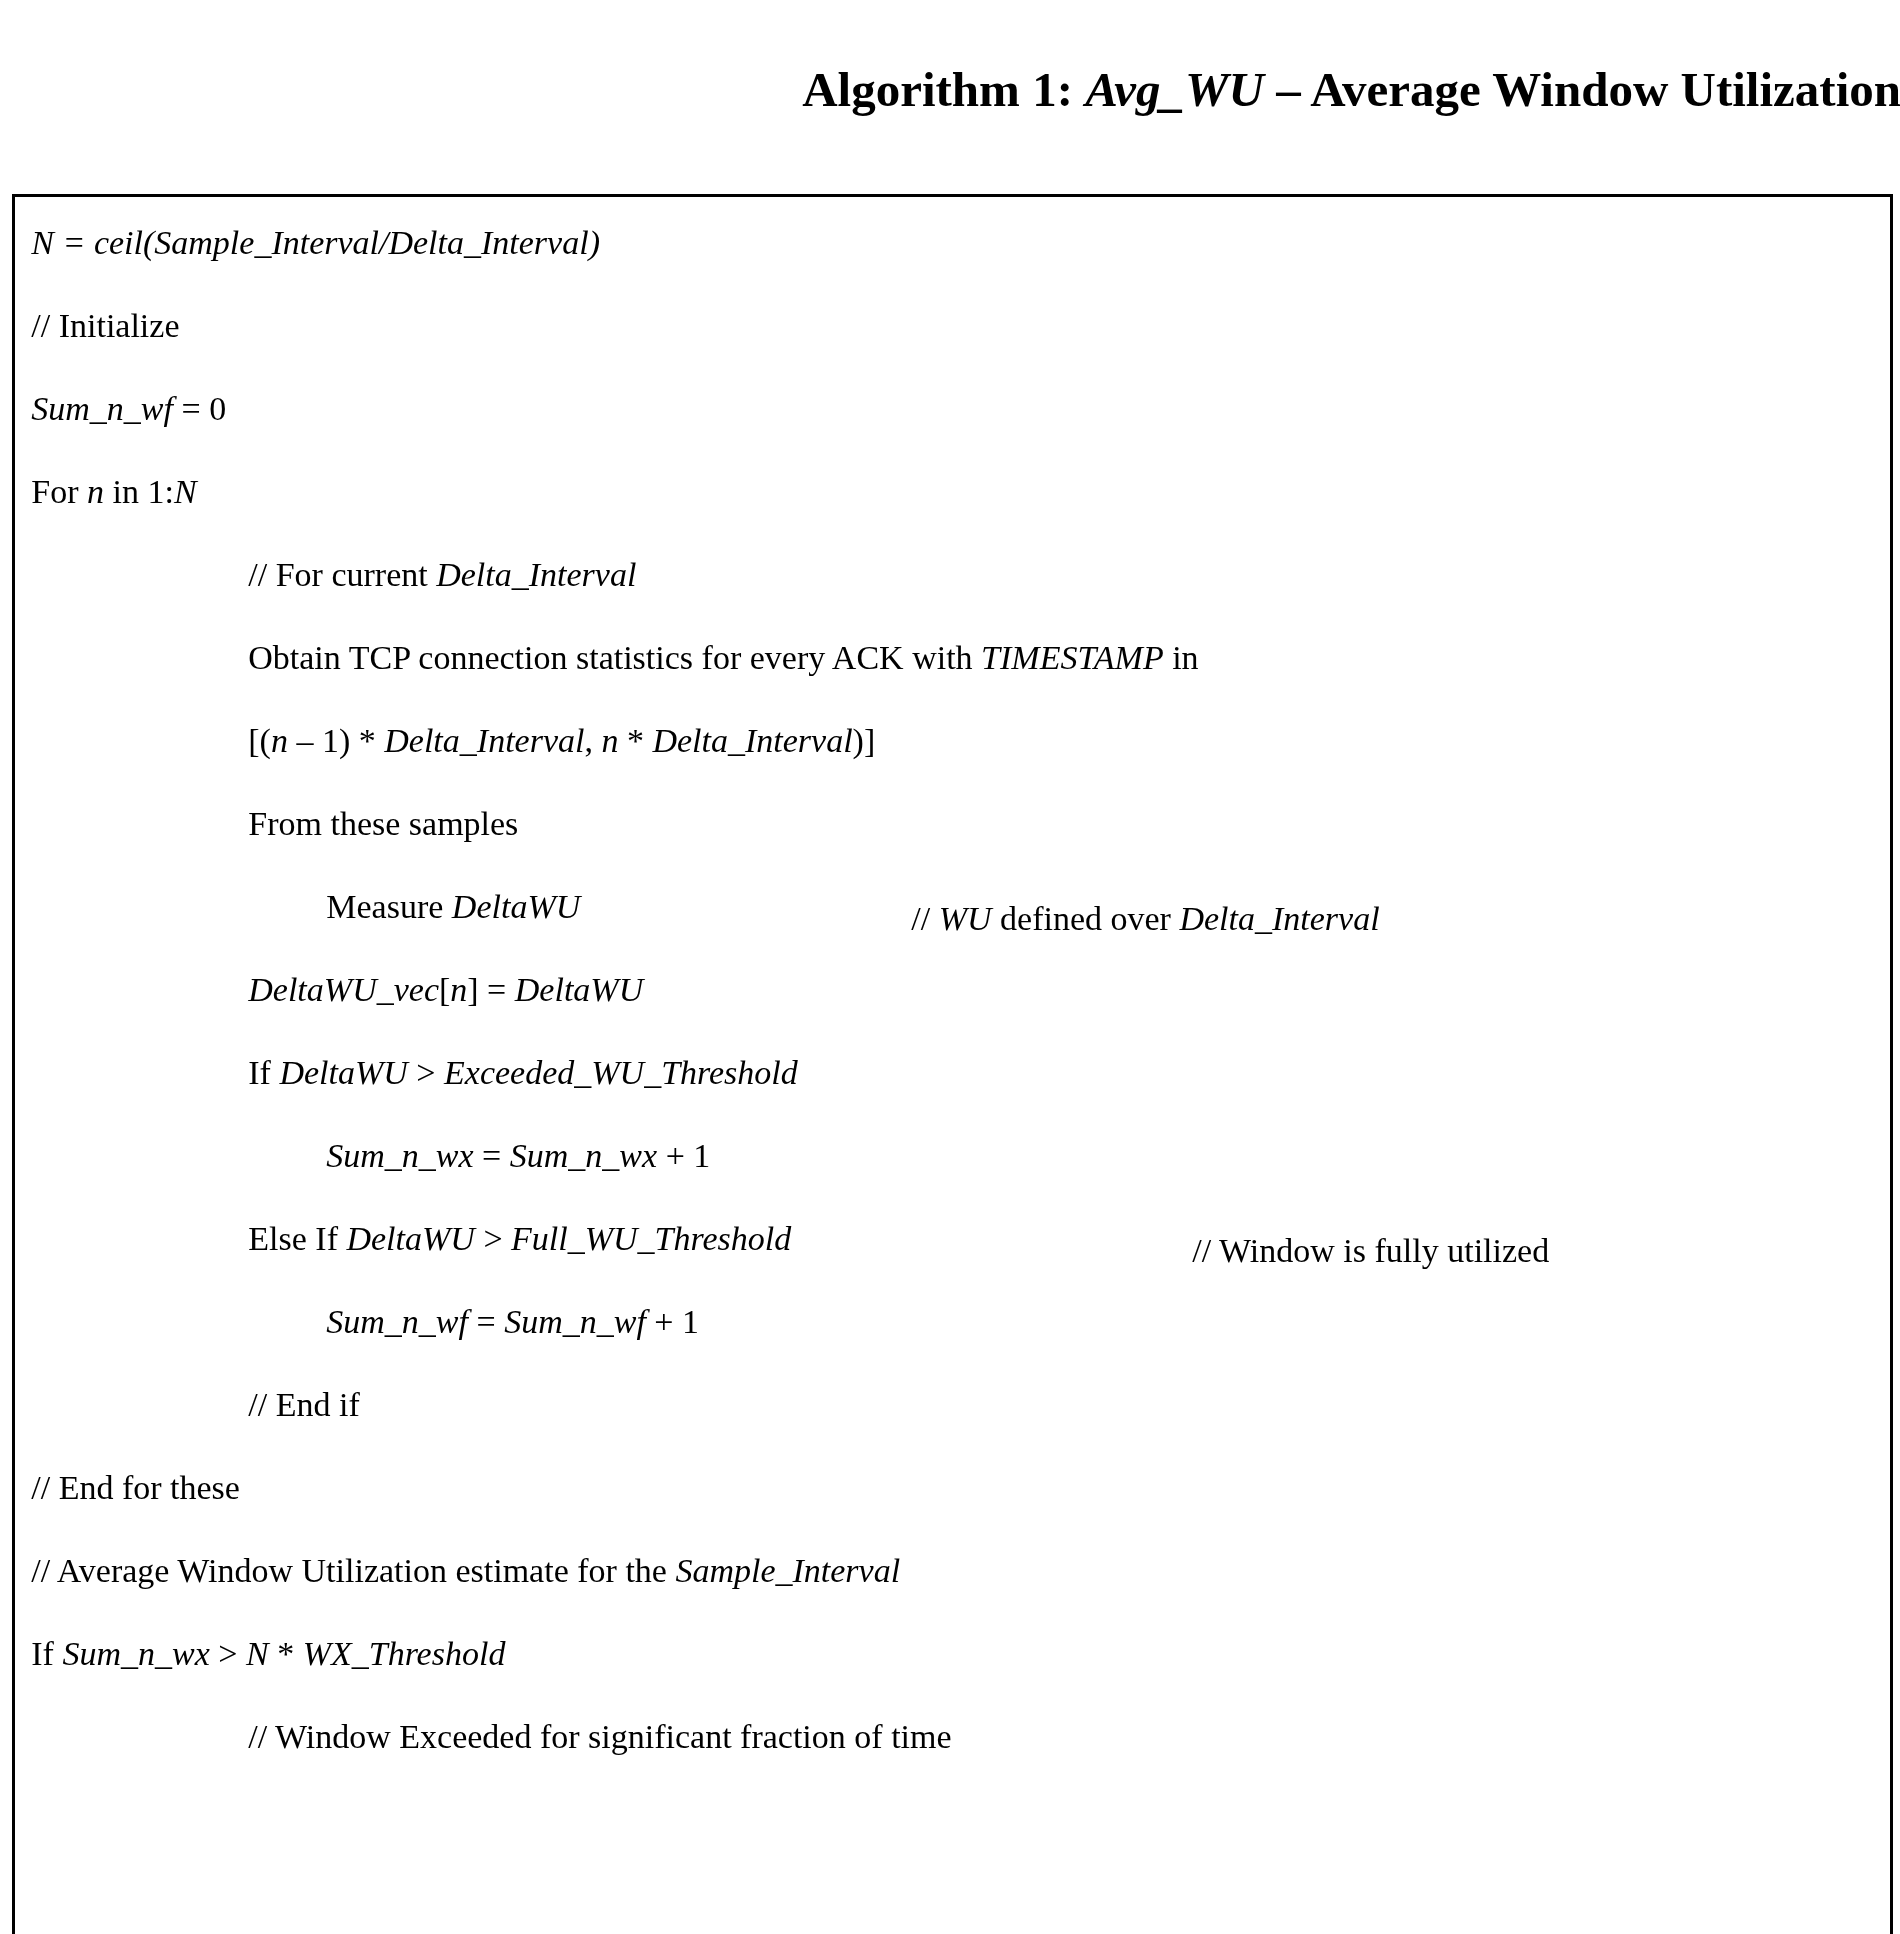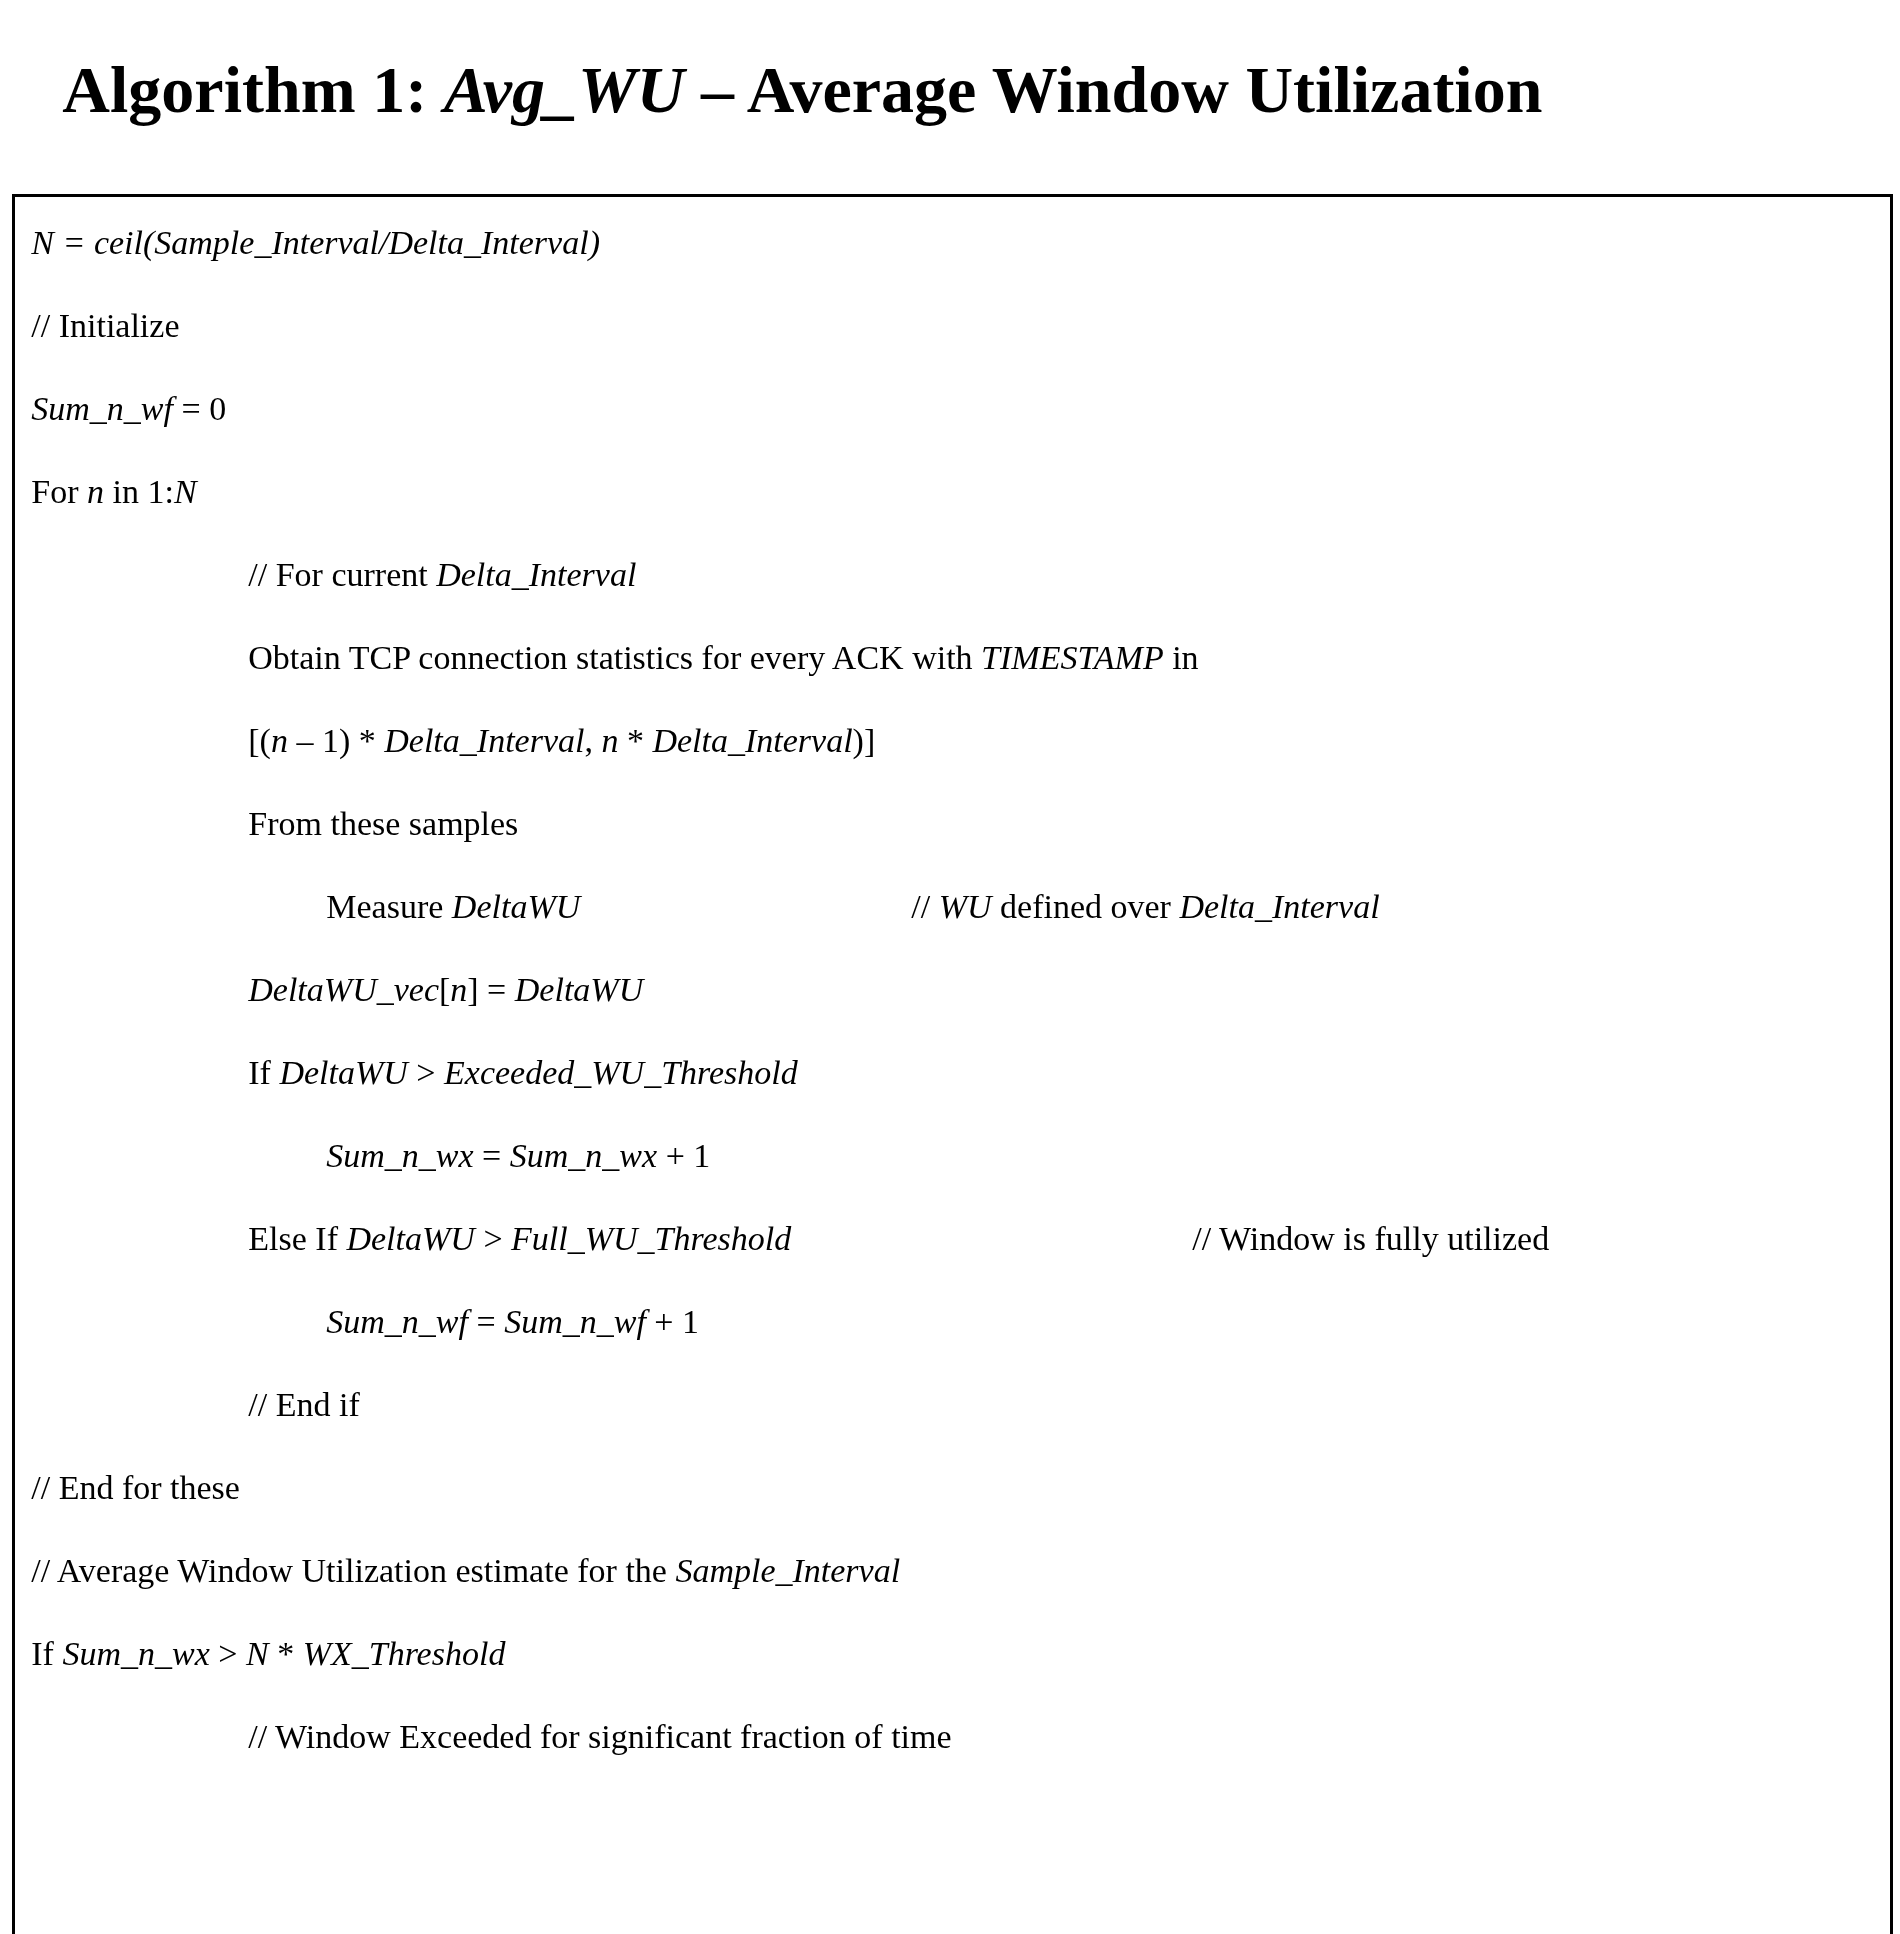--- a/index.html
+++ b/index.html
@@ -5,23 +5,23 @@
   * { margin: 0; padding: 0; box-sizing: border-box; }
   html, body { background: #ffffff; }
   body {
     width: 1901px;
     height: 1935px;
     color: #000000;
     font-family: "Liberation Serif", serif;
     overflow: hidden;
   }
   .title {
-    text-align: left;
+    text-align: right;
     font-weight: bold;
-    font-size: 66px;
+    font-size: 49px;
     line-height: 57px;
     margin-top: 3.9px;
     white-space: pre;
   }
   .it { font-style: italic; }
   .algo-box {
     margin: 19.5px 7.8px 0 11.7px;
     border: 3.9px solid #000000;
     border-bottom-width: 6.8px;
     height: 1849px;
@@ -31,21 +31,21 @@
     padding: 3.9px 0 0 16.6px;
   }
   .code-line {
     position: relative;
     font-size: 34px;
     line-height: 83px;
     white-space: pre;
   }
   .ind-1 { padding-left: 217px; }
   .ind-2 { padding-left: 295px; }
-  .comment { position: absolute; top: 0; }
+  .comment { position: absolute; top: 12px; }
   .col-1 { left: 880px; }
   .col-2 { left: 1161px; }
 </style>
 </head>
 <body>
 
 <div class="page">
   <div class="title">
     <span class="b">Algorithm 1: </span><span class="b it">Avg_WU</span><span class="b"> – Average Window Utilization</span>
   </div>

